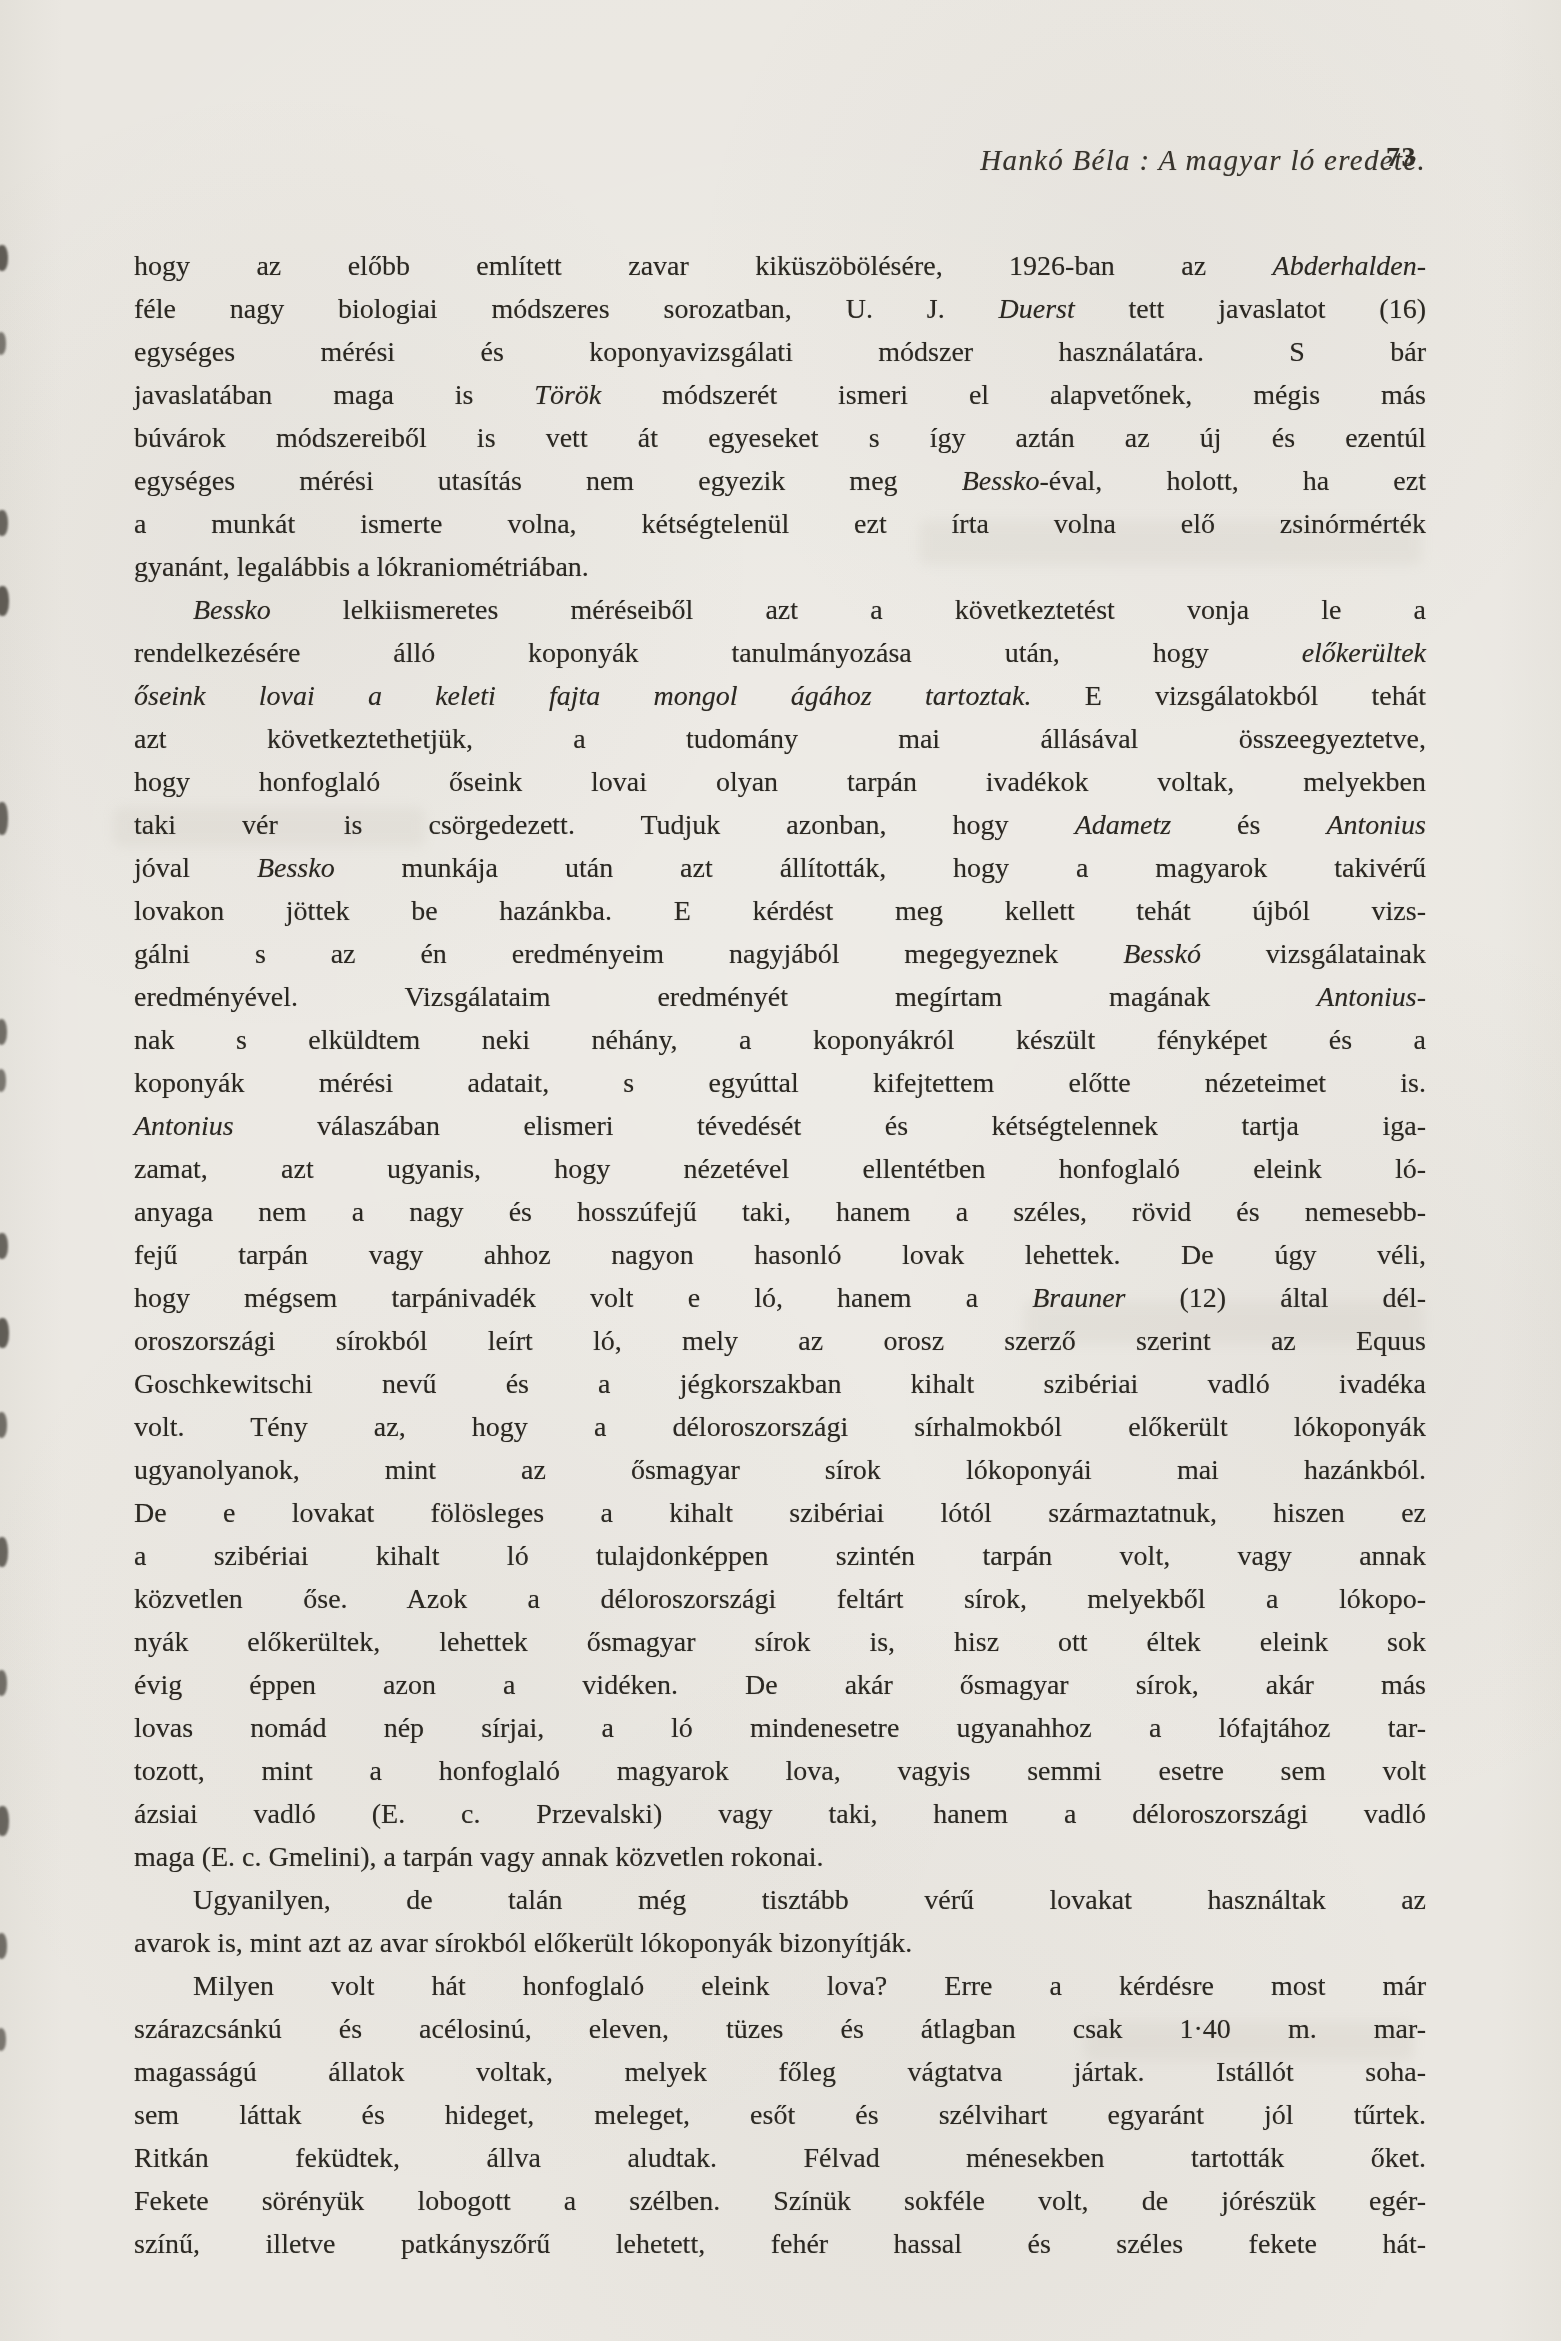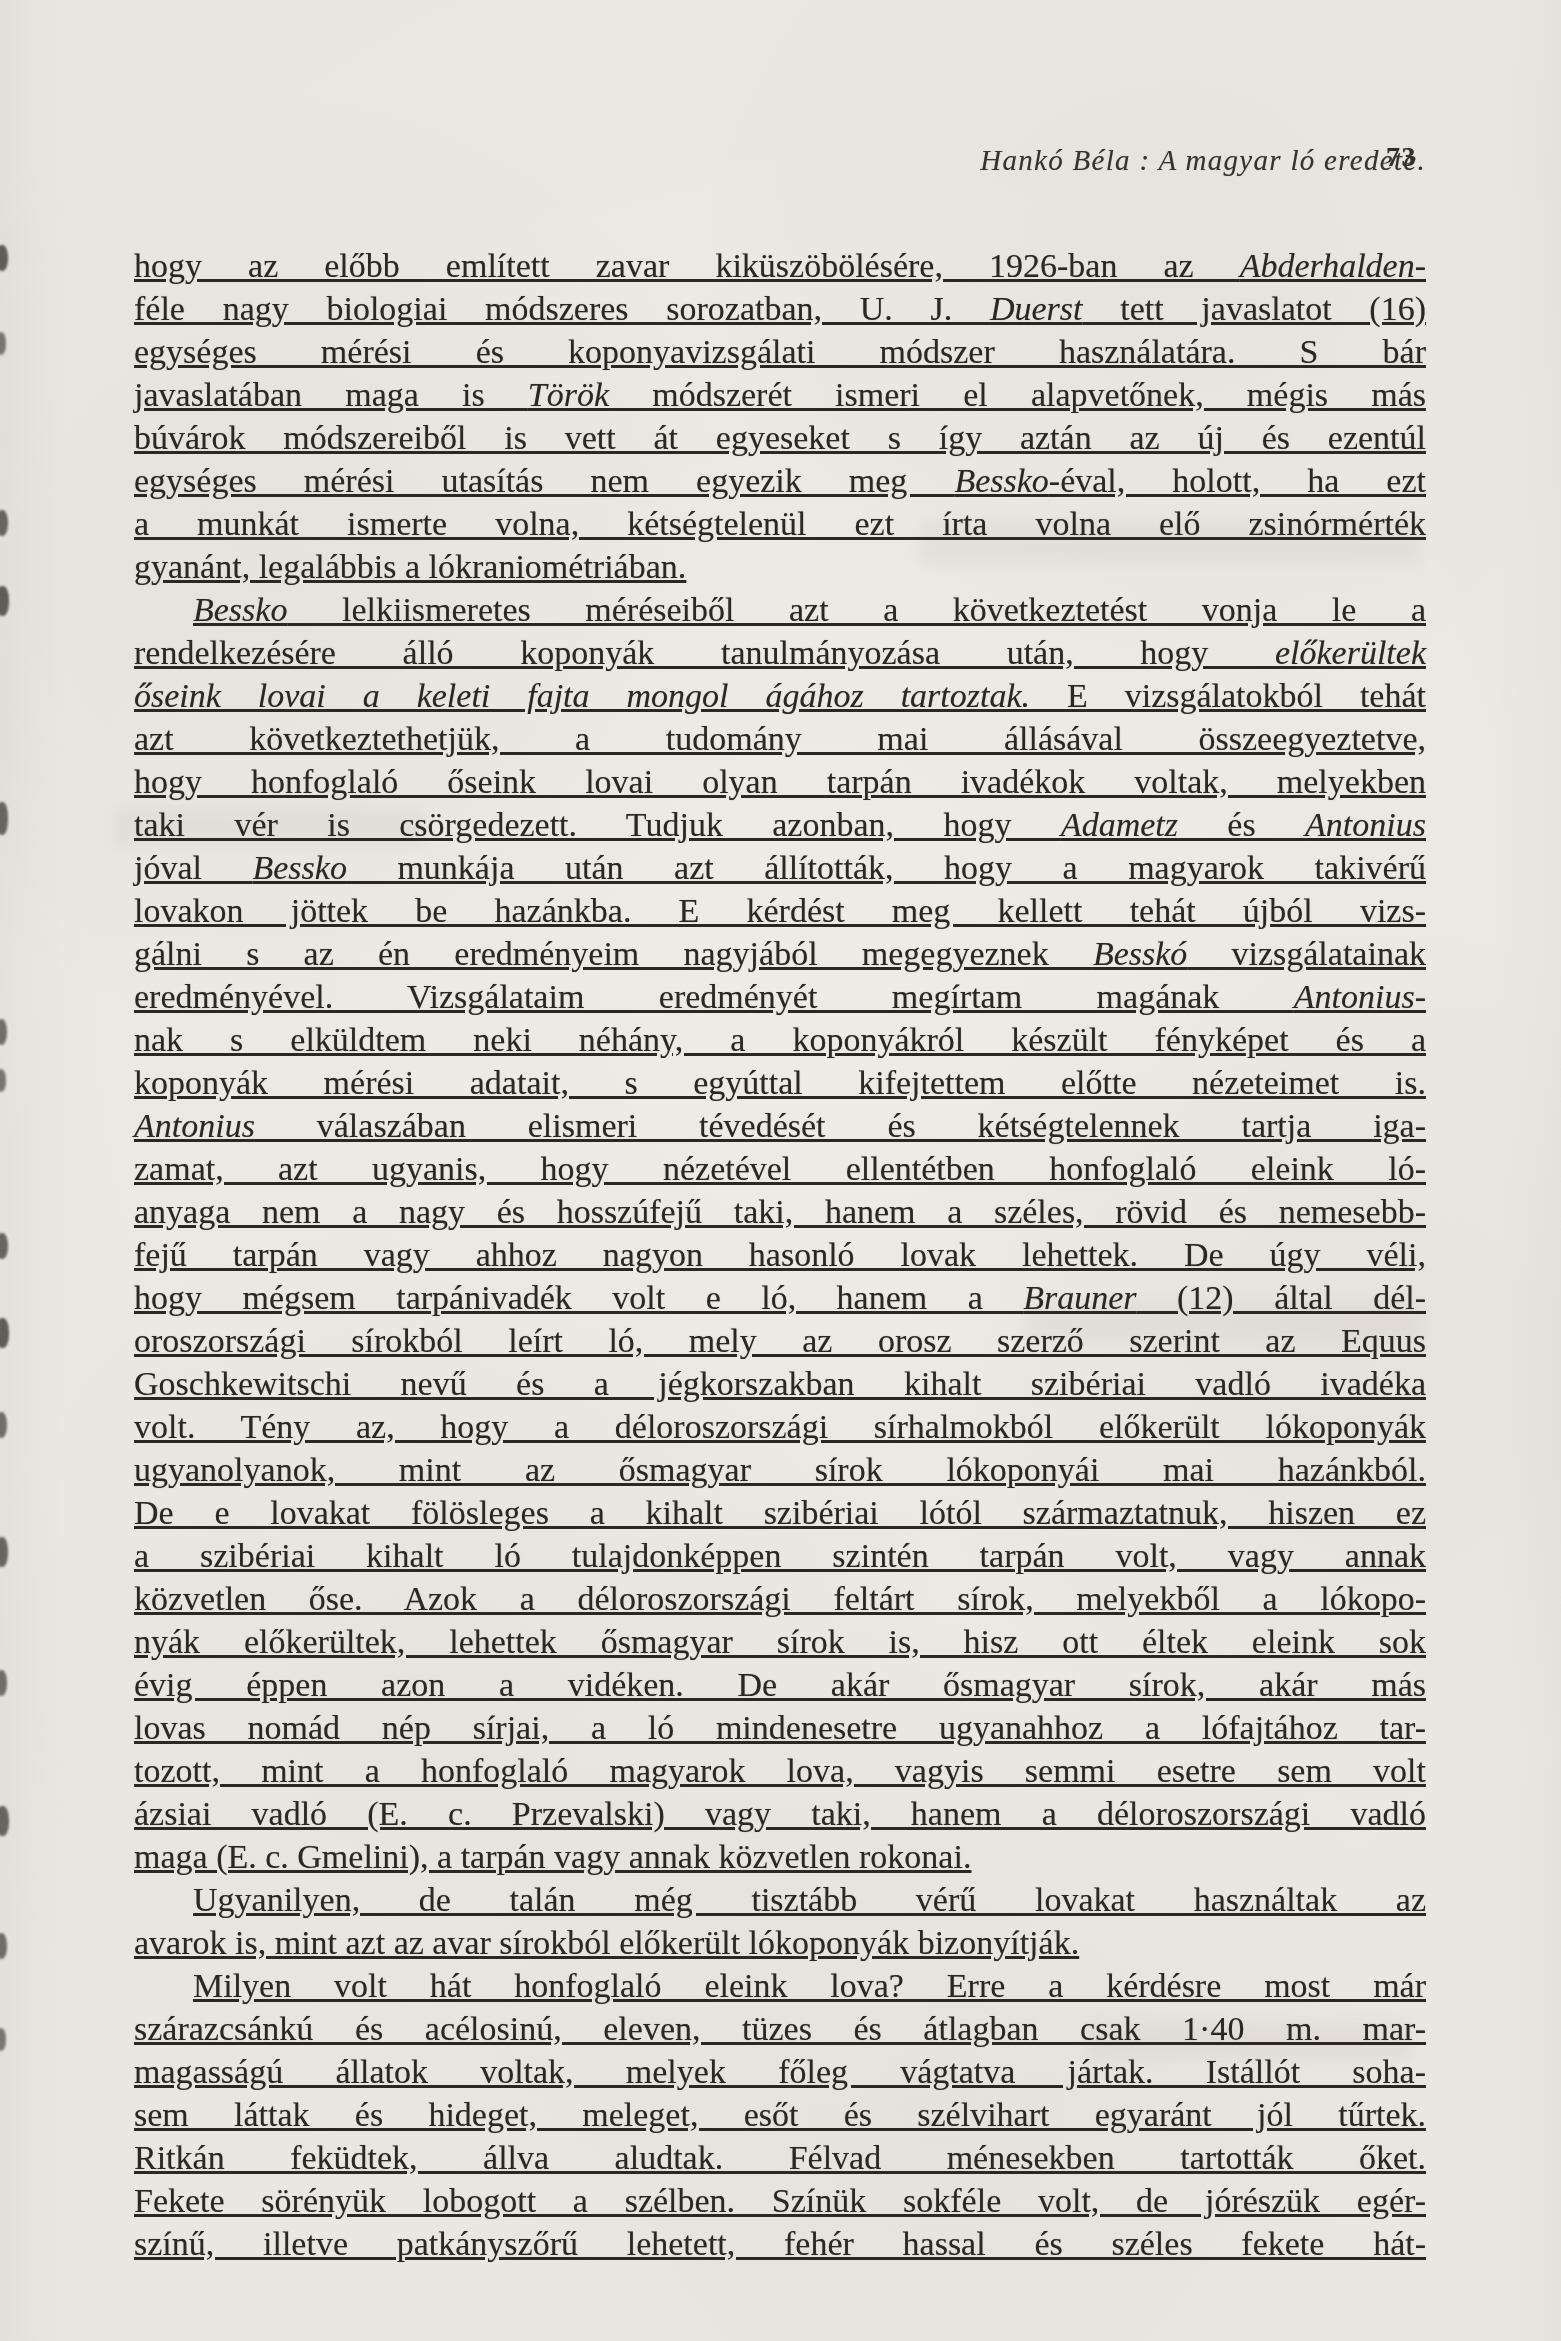--- a/index.html
+++ b/index.html
@@ -51,23 +51,22 @@
     text-shadow: 0 0 0.9px rgba(50,46,38,0.35);
   }
   .page-number {
     position: absolute; right: 8.7px; top: -3.5px;
     font-size: 28px; font-weight: bold; letter-spacing: 1.7px; color: #332f28;
     text-shadow: 0 0 0.9px rgba(50,46,38,0.4);
   }
 
   .text-block {
     position: absolute; left: 134px; top: 244px; width: 1292px;
-    font-size: 34px; line-height: 43px; color: #2b2822;
+    font-size: 28px; line-height: 43px; color: #2b2822;
     text-shadow: 0 0 0.9px rgba(43,40,34,0.38);
-    text-decoration: underline;
   }
   .text-block .line {
     text-align: justify;
     text-align-last: justify;
     white-space: normal;
     height: 43px; overflow: visible;
   }
   .text-block .line.end { text-align-last: left; }
   .text-block .line.indent { text-indent: 59px; }
   .text-block i { font-style: italic; }

